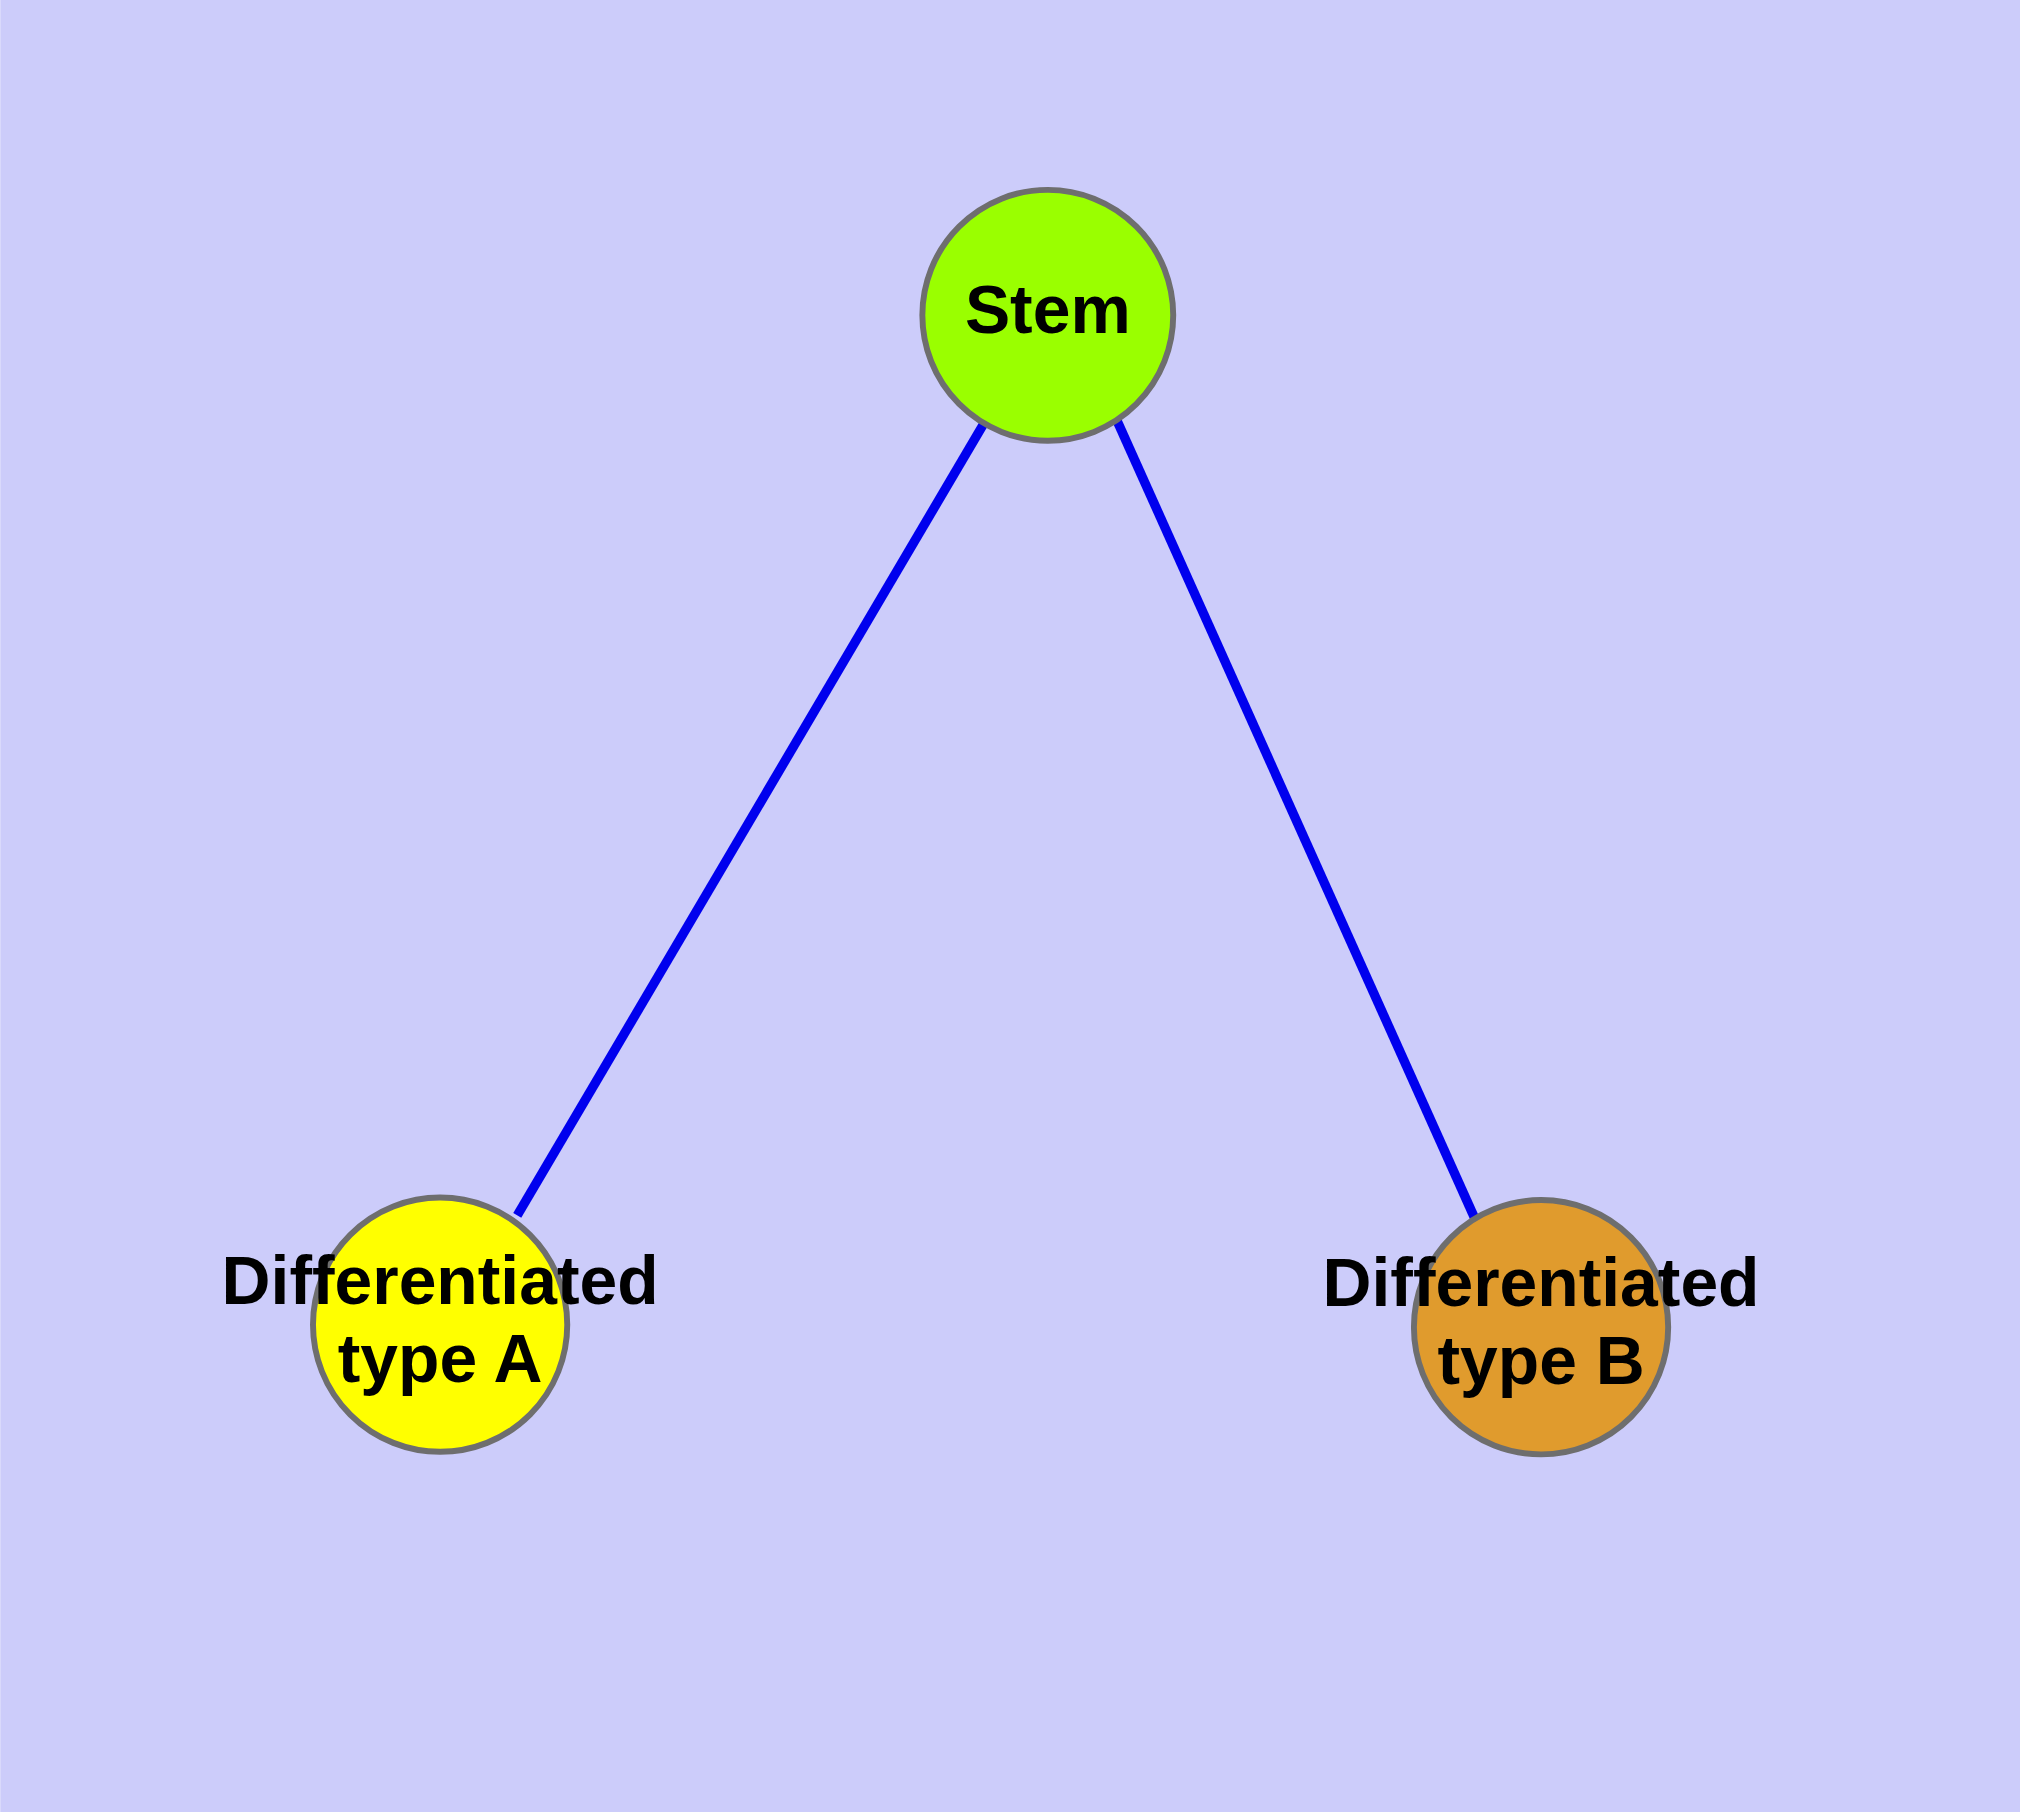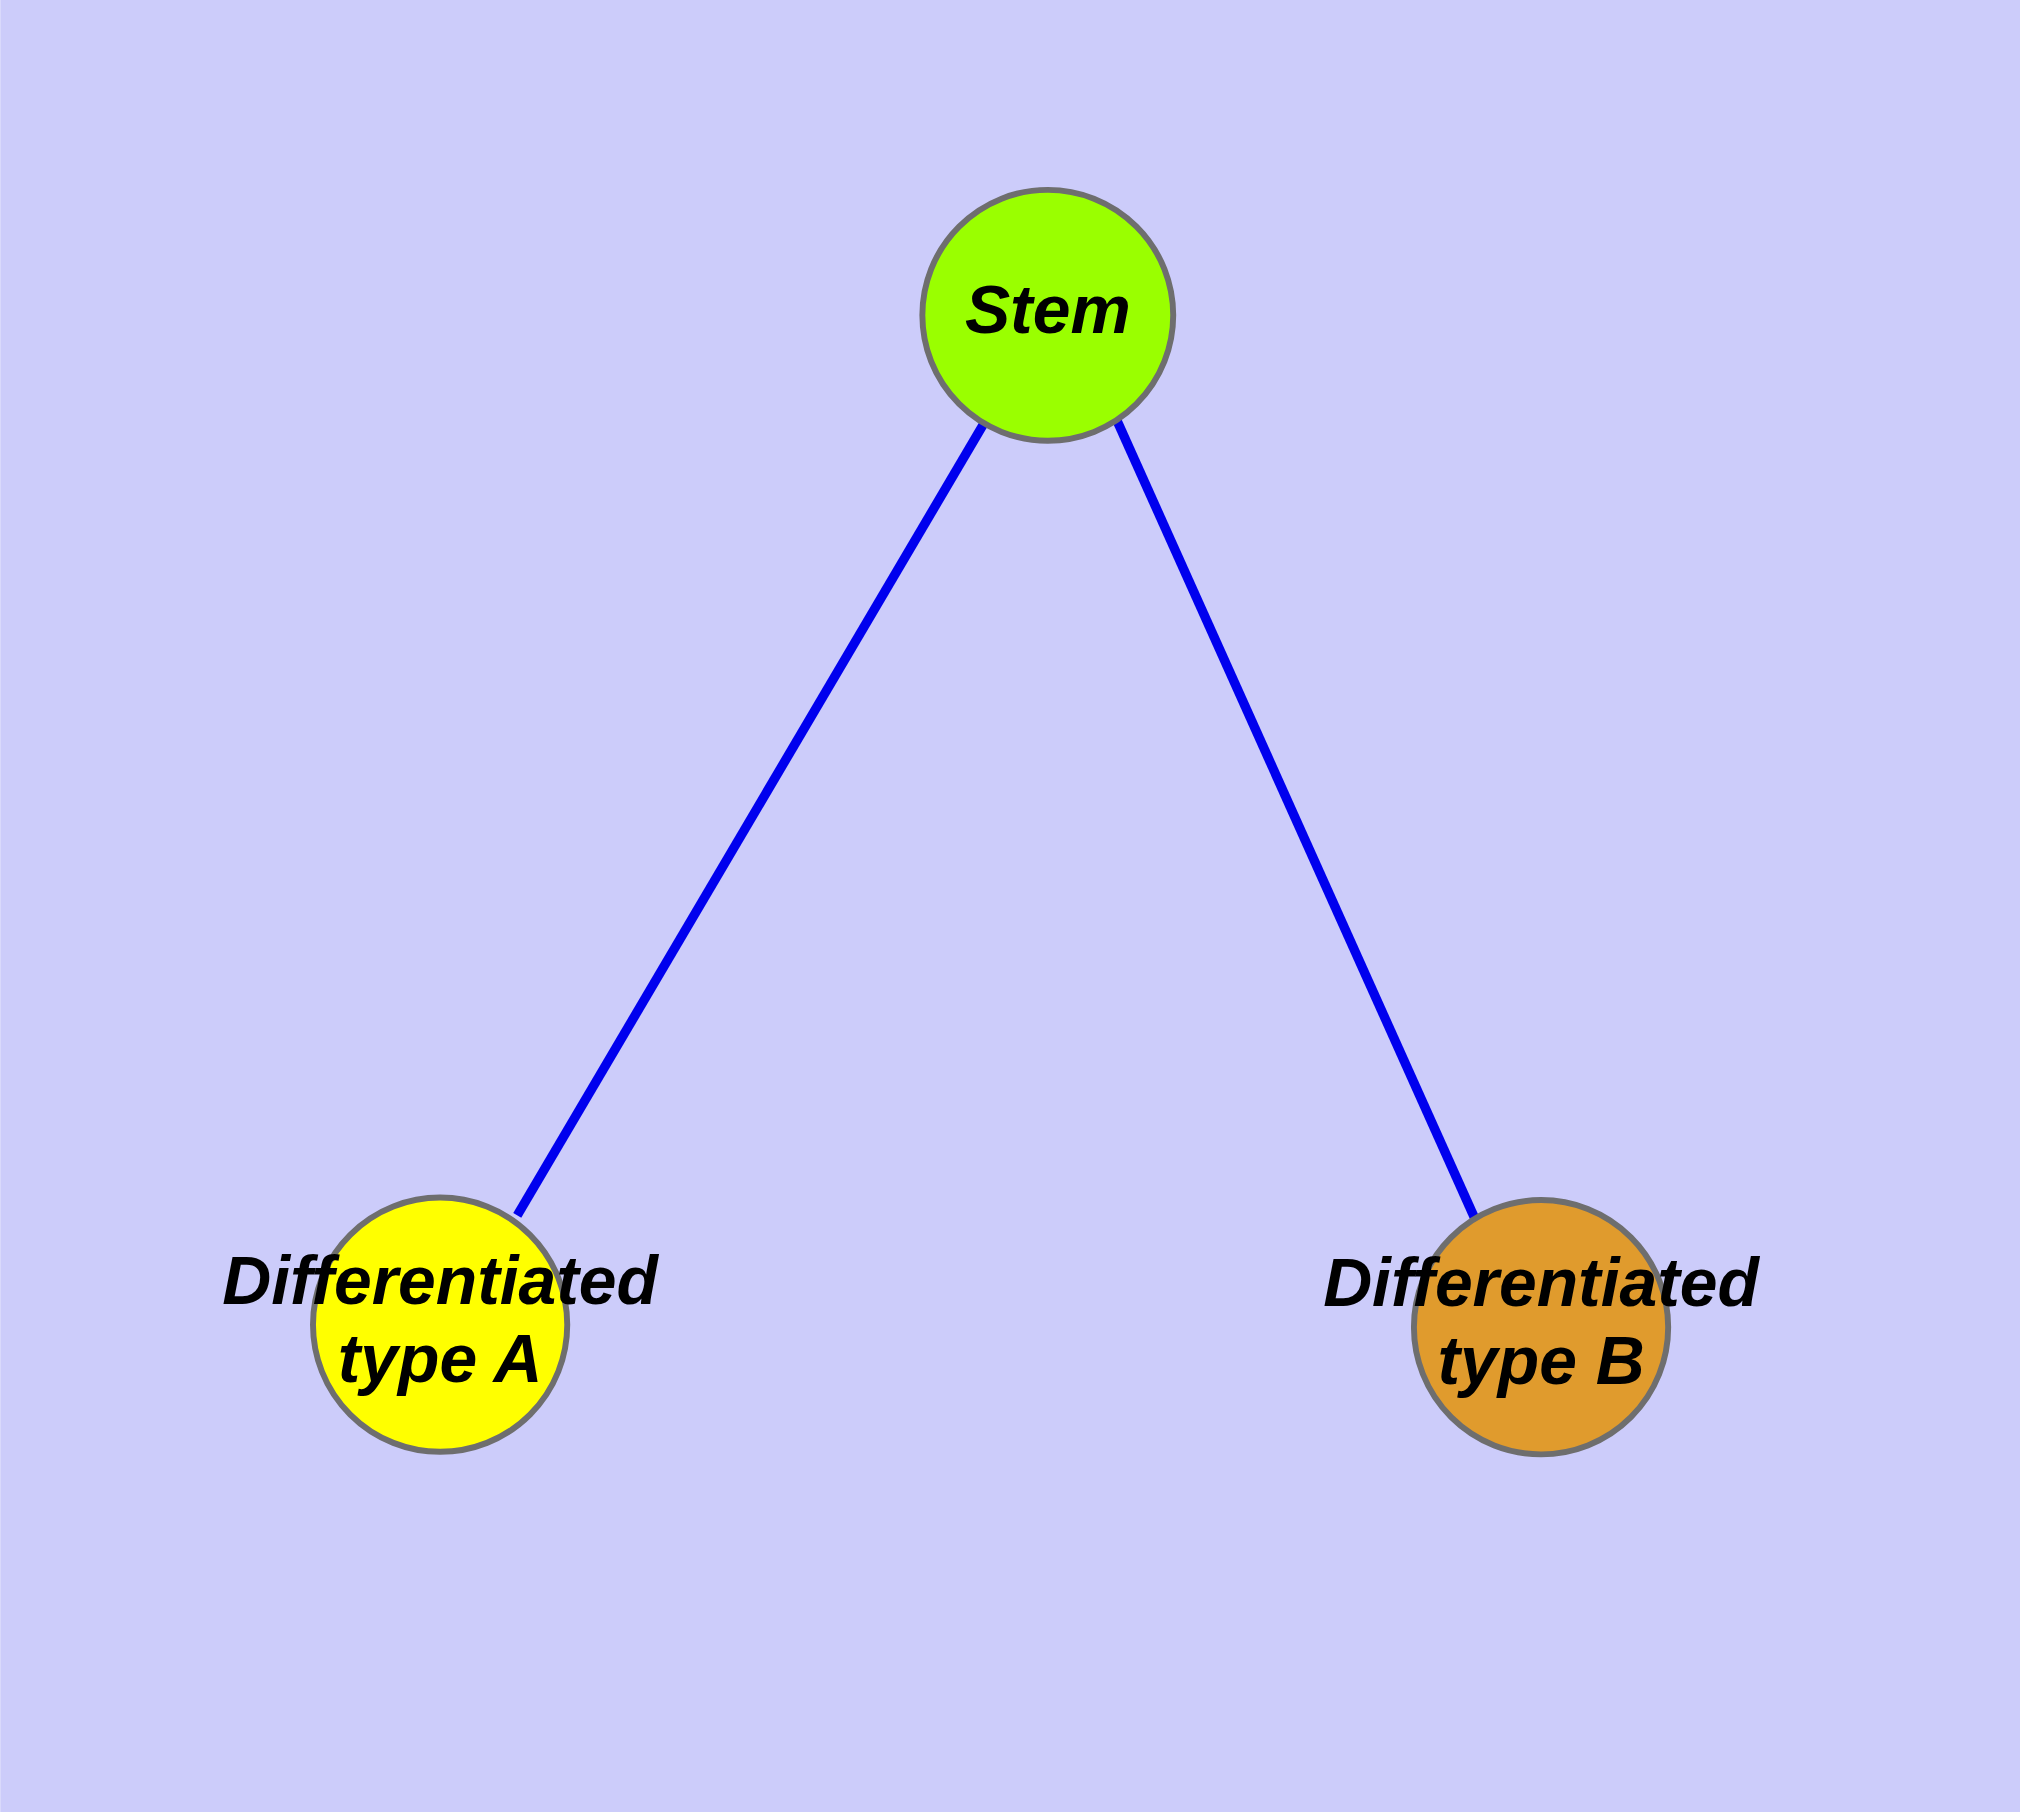--- a/index.html
+++ b/index.html
@@ -7,21 +7,20 @@
     margin: 0;
     padding: 0;
     background: #ffffff;
   }
   #canvas {
     position: relative;
     width: 2021px;
     height: 1812px;
     overflow: hidden;
     font-family: "Liberation Sans", sans-serif;
-    font-style: italic;
   }
   #graph-svg {
     position: absolute;
     left: 0;
     top: 0;
     width: 2021px;
     height: 1812px;
     display: block;
   }
   .node-label {

